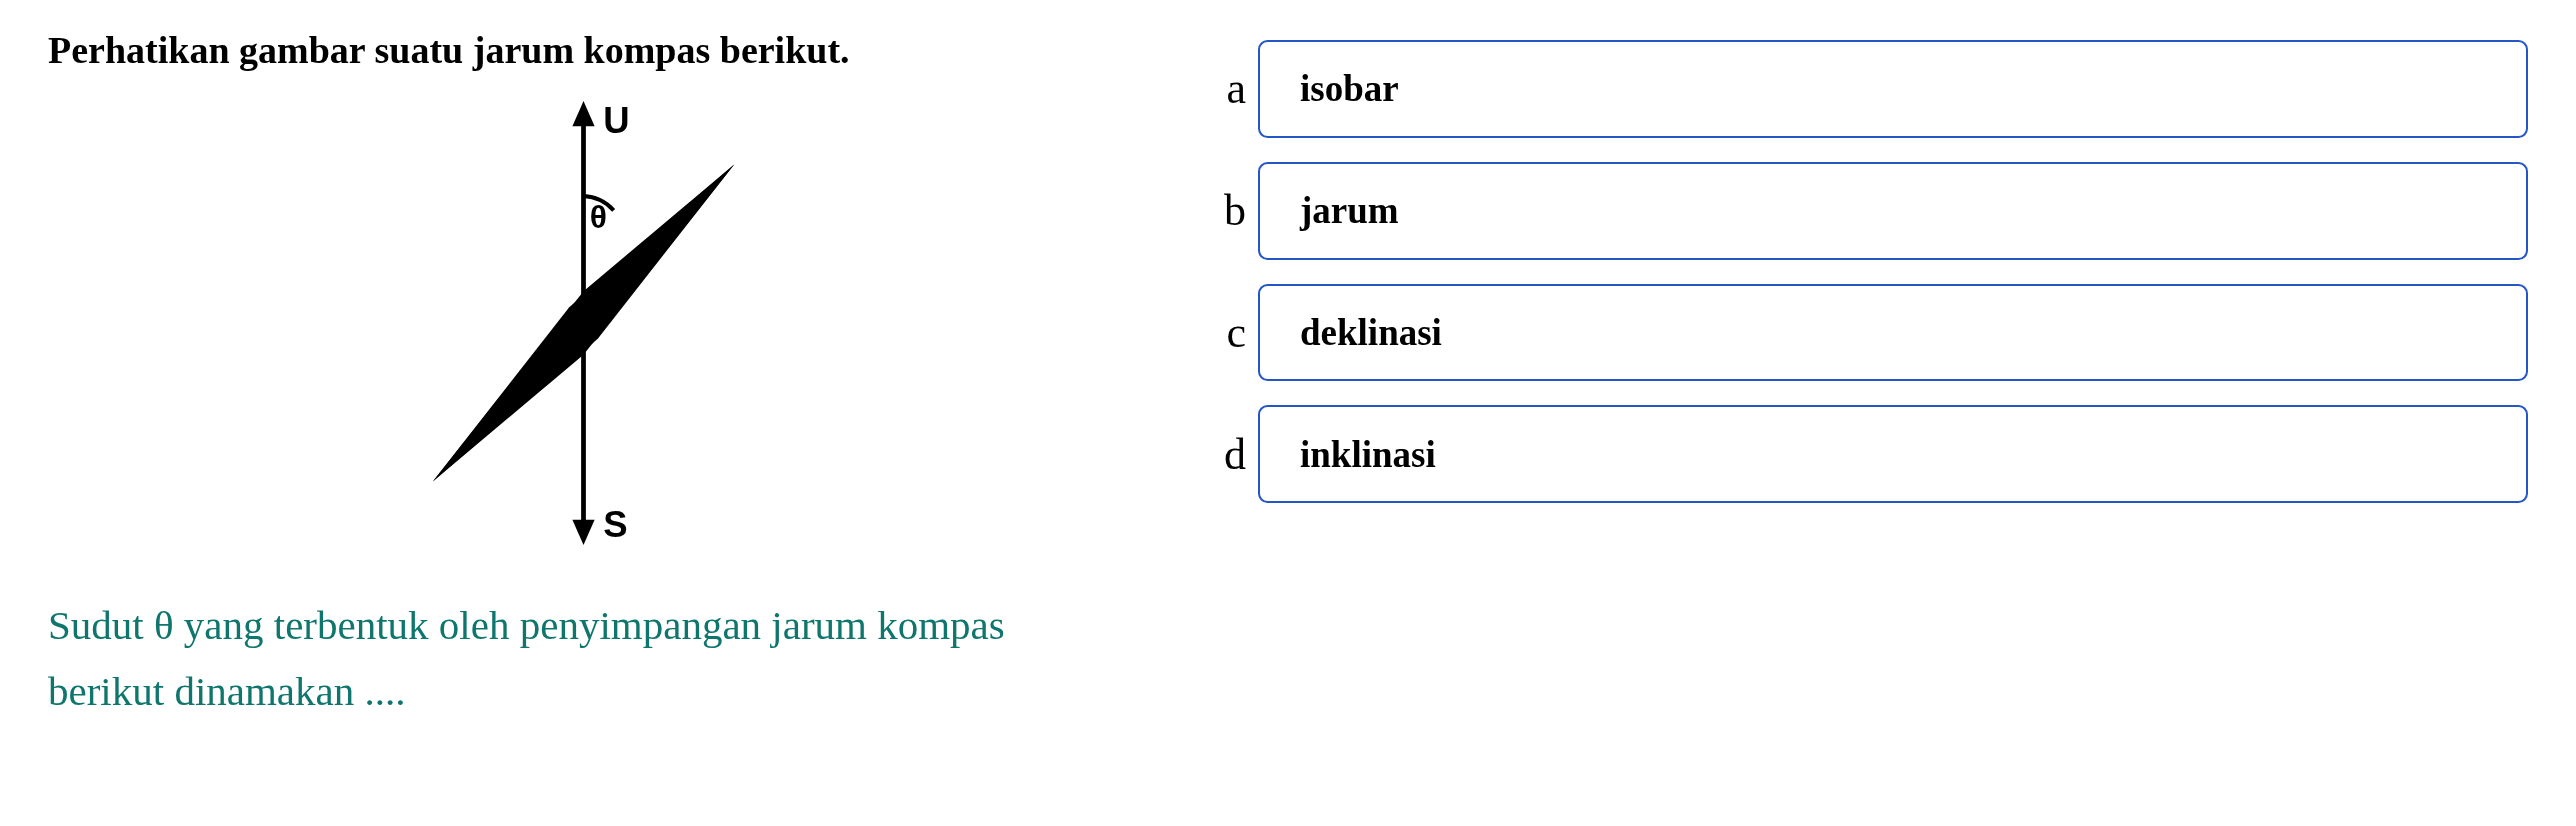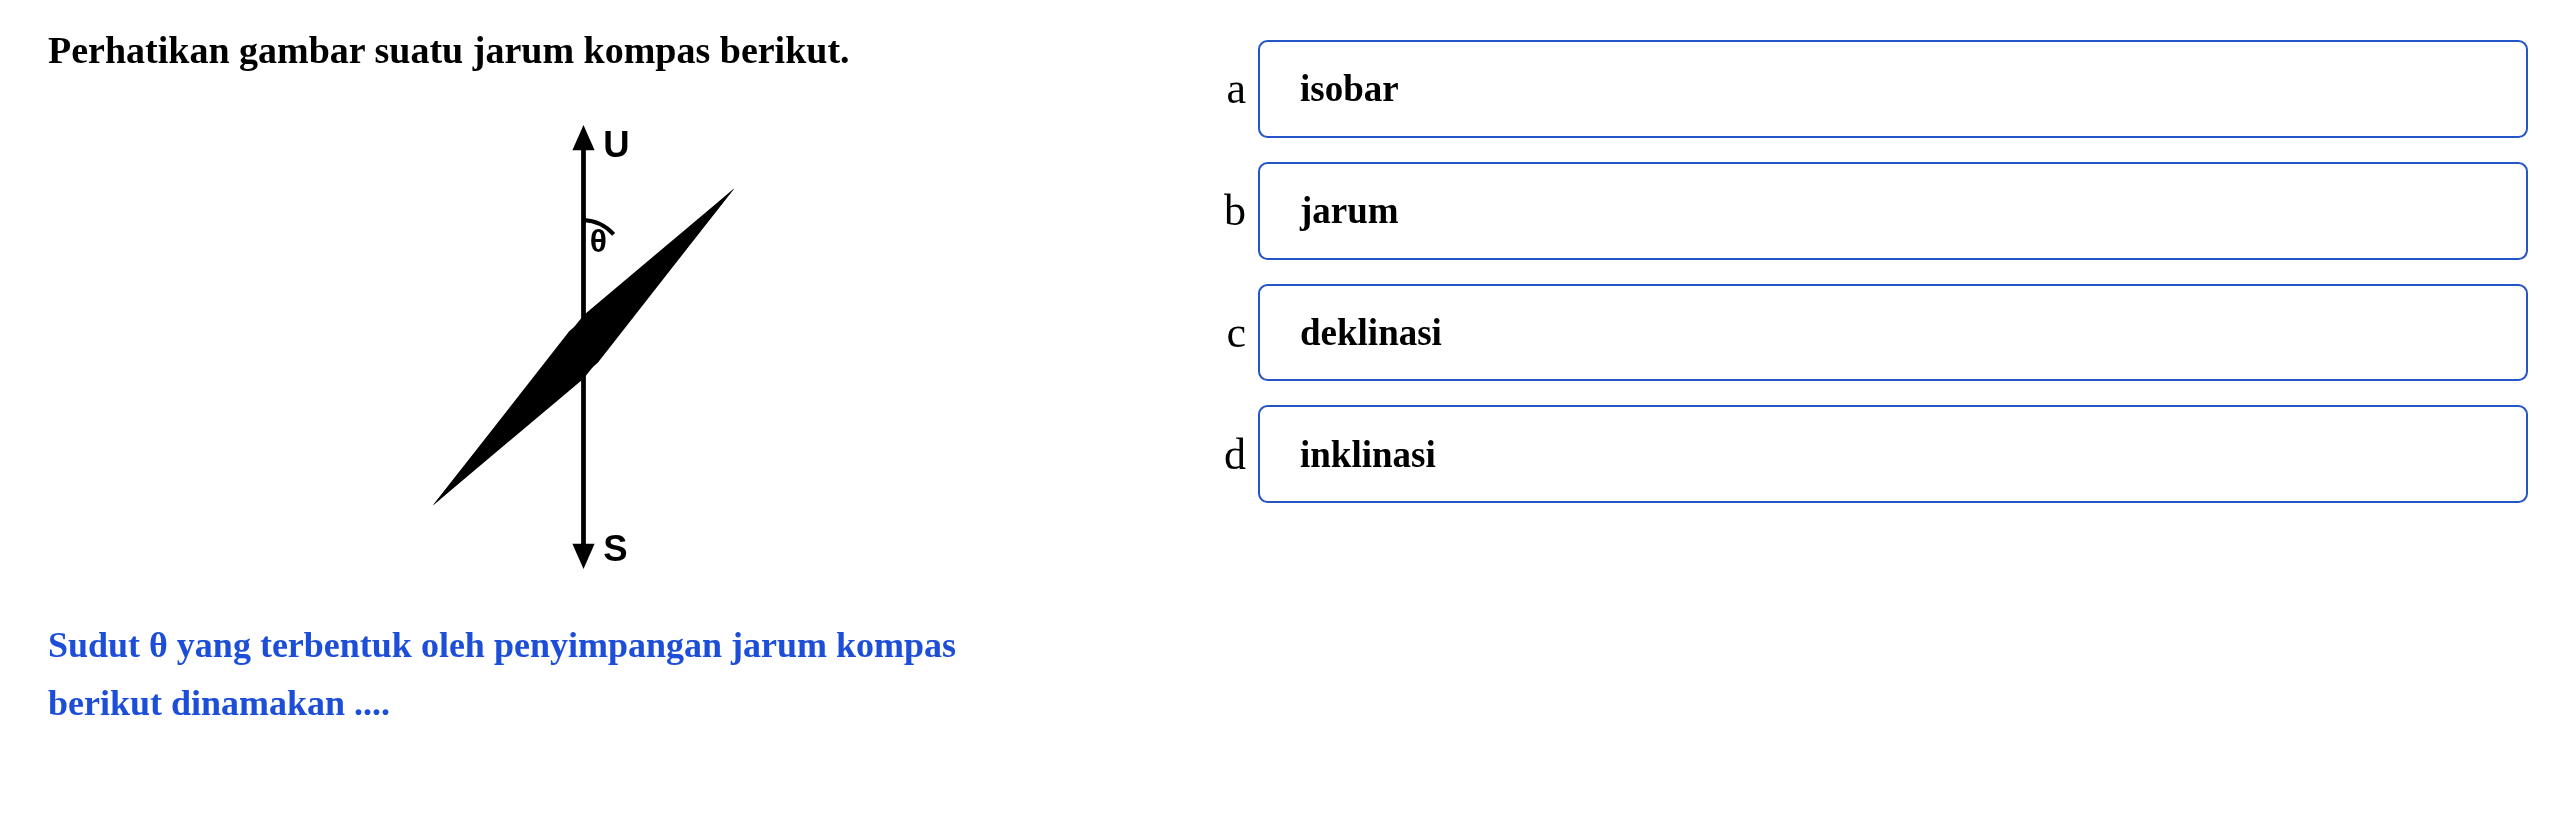--- a/index.html
+++ b/index.html
@@ -22,27 +22,26 @@
       flex: 0 0 1071px;
     }
     .right-column {
       flex: 1;
       padding-top: 16px;
     }
     .question-text {
       font-size: 38px;
       font-weight: bold;
       color: #000;
-      margin-bottom: 24px;
       line-height: 1.4;
     }
     .question-text-bottom {
-      font-size: 36px;
-      font-weight: bold;
-      color: #1d4ed8;
+      font-size: 41px;
+      font-weight: normal;
+      color: #0f766e;
       line-height: 1.6;
       margin-top: 24px;
     }
     .diagram-container {
       display: flex;
       justify-content: center;
       align-items: center;
       height: 492px;
       position: relative;
     }

